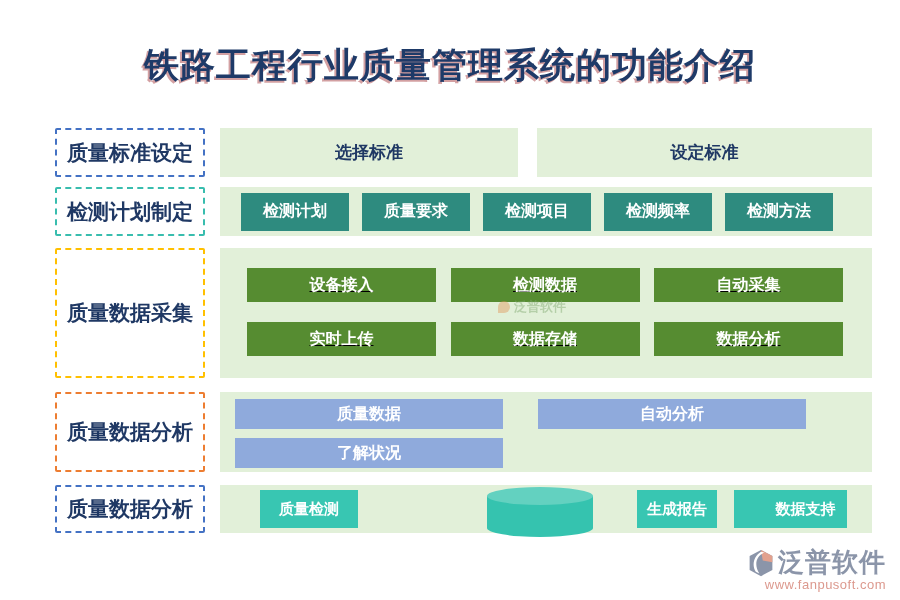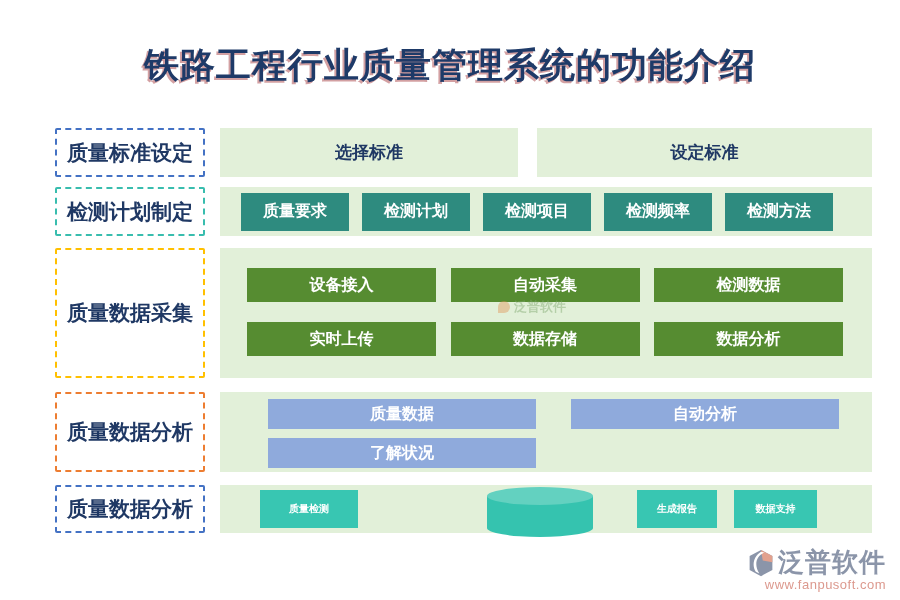--- a/index.html
+++ b/index.html
@@ -43,58 +43,59 @@
   .btn-teal{
     width:108px;height:38px;background:#2e8b7f;color:#fff;
     font-weight:bold;font-size:16px;
     display:flex;align-items:center;justify-content:center;
   }
 
   #row3{
     top:248px;height:130px;background:#e2f0d9;
     padding:20px 29px 0 27px;display:flex;flex-direction:column;gap:20px;
     position:absolute;
+    text-decoration:underline;
   }
   .grid3{display:flex;justify-content:space-between;}
   .btn-green{
     width:189px;height:34px;background:#568c31;color:#fff;
     font-weight:bold;font-size:16px;
     display:flex;align-items:center;justify-content:center;
   }
   .watermark{
     position:absolute;left:278px;top:46px;height:26px;
     display:flex;align-items:center;gap:4px;opacity:.45;
     font-size:13px;font-weight:bold;color:#7fa86f;pointer-events:none;
   }
   .watermark .wm-dot{
     width:12px;height:12px;border-radius:50% 50% 50% 0;
     background:#e0975c;display:inline-block;
   }
 
   #row4{
     top:392px;height:80px;background:#e2f0d9;
-    padding:7px 0 0 48px;display:flex;flex-direction:column;gap:9px;
+    padding:7px 0 0 15px;display:flex;flex-direction:column;gap:9px;
   }
   .grid2{display:flex;gap:35px;}
   .btn-peri{
     width:268px;height:30px;background:#8faadc;color:#fff;
     font-weight:bold;font-size:16px;
     display:flex;align-items:center;justify-content:center;
   }
 
   #row5{top:485px;height:48px;background:#e2f0d9;position:absolute;}
   #row5 .node{
     position:absolute;top:5px;height:38px;background:#38c6b2;color:#fff;
-    font-weight:bold;font-size:10px;
+    font-weight:bold;font-size:15px;
     display:flex;align-items:center;justify-content:center;
   }
   #r5n1{left:40px;width:98px;}
   #r5n2{left:142px;width:89px;}
   #r5n3{left:417px;width:80px;}
-  #r5n4{left:514px;width:83px;}
+  #r5n4{left:514px;width:83px;padding-left:30px;}
   .cyl{position:absolute;left:267px;top:1px;width:106px;height:52px;}
 
   
   .footer{position:absolute;right:14px;bottom:8px;text-align:right;}
   .brand-line{display:flex;align-items:center;justify-content:flex-end;gap:3px;}
   .brand-text{font-size:26px;font-weight:bold;color:#8b95a9;letter-spacing:1px;}
   .site{font-size:13px;color:#dc998e;letter-spacing:.5px;margin-top:-3px;}
 </style>
 </head>
 <body>
@@ -106,32 +107,32 @@
 <div class="side" id="side3">质量数据采集</div>
 <div class="side" id="side4">质量数据分析</div>
 <div class="side" id="side5">质量数据分析</div>
 
 <div class="content" id="row1">
   <div class="box b1">选择标准</div>
   <div class="box b2">设定标准</div>
 </div>
 
 <div class="content" id="row2">
+  <div class="btn-teal">检测计划</div>
   <div class="btn-teal">质量要求</div>
-  <div class="btn-teal">检测计划</div>
   <div class="btn-teal">检测项目</div>
   <div class="btn-teal">检测频率</div>
   <div class="btn-teal">检测方法</div>
 </div>
 
 <div class="content" id="row3">
   <div class="grid3">
     <div class="btn-green">设备接入</div>
+    <div class="btn-green">检测数据</div>
     <div class="btn-green">自动采集</div>
-    <div class="btn-green">检测数据</div>
   </div>
   <div class="grid3">
     <div class="btn-green">实时上传</div>
     <div class="btn-green">数据存储</div>
     <div class="btn-green">数据分析</div>
   </div>
   <div class="watermark">
     <span class="wm-dot"></span>
     <span>泛普软件</span>
   </div>

